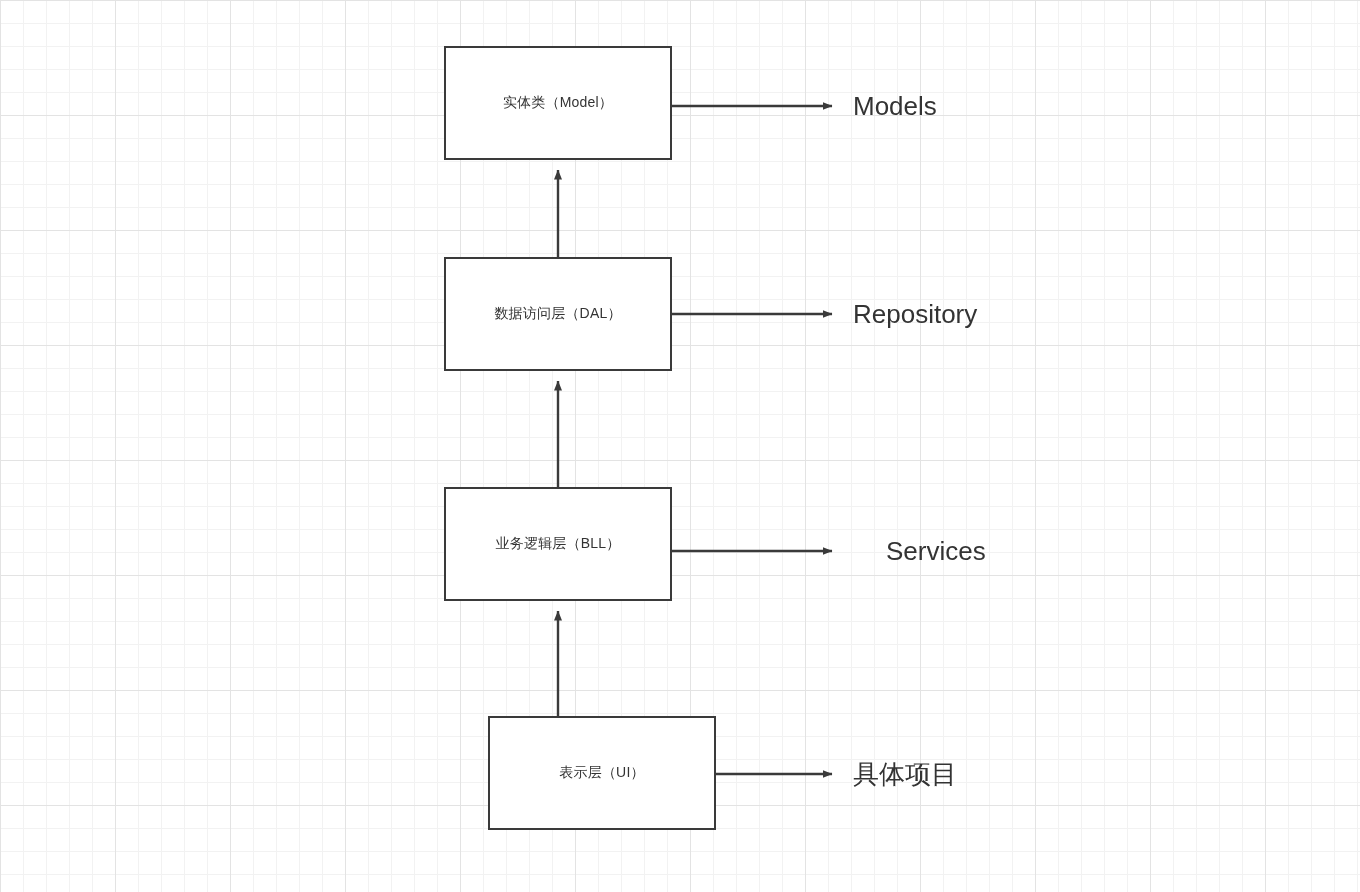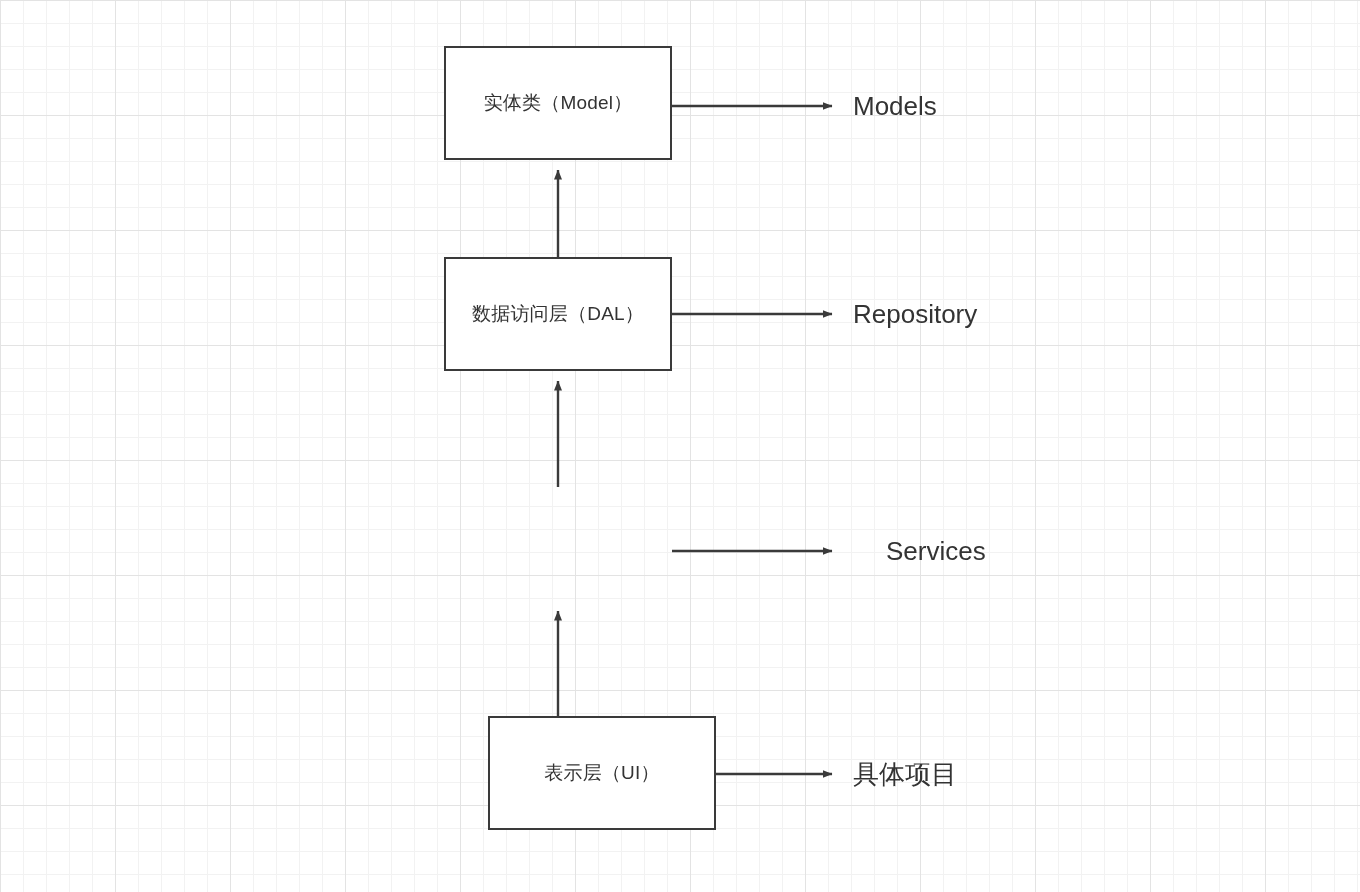--- a/index.html
+++ b/index.html
@@ -32,21 +32,21 @@
     position: absolute;
     box-sizing: border-box;
     border: 2px solid #3a3a3a;
     background: #ffffff;
     display: flex;
     align-items: center;
     justify-content: center;
   }
   .node-label {
     color: #333333;
-    font-size: 19px;
+    font-size: 14px;
     letter-spacing: 0.2px;
     white-space: nowrap;
   }
   .side-label {
     position: absolute;
     color: #333333;
     font-size: 26px;
     white-space: nowrap;
     transform: translateY(-50%);
   }
@@ -82,20 +82,23 @@
   </svg>
 
   <div class="node" style="left:444px; top:46px; width:228px; height:114px;">
     <span class="node-label">实体类（Model）</span>
   </div>
 
   <div class="node" style="left:444px; top:257px; width:228px; height:114px;">
     <span class="node-label">数据访问层（DAL）</span>
   </div>
 
+  <div class="node" style="left:444px; top:487px; width:228px; height:114px;">
+    <span class="node-label">业务逻辑层（BLL）</span>
+  </div>
 
   <div class="node" style="left:444px; top:716px; width:228px; height:114px;margin-left:44px;">
     <span class="node-label">表示层（UI）</span>
   </div>
 
   <div class="side-label" style="left:853px; top:106px;">Models</div>
   <div class="side-label" style="left:853px; top:314px;text-align:right;">Repository</div>
   <div class="side-label" style="left:886px; top:551px;">Services</div>
   <div class="side-label" style="left:853px; top:774px;text-align:right;">具体项目</div>
 

